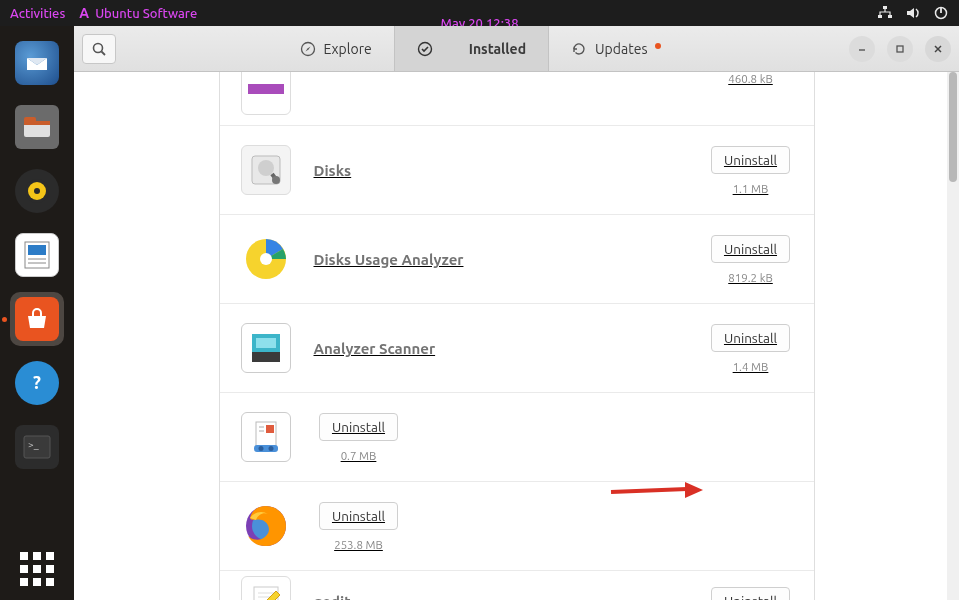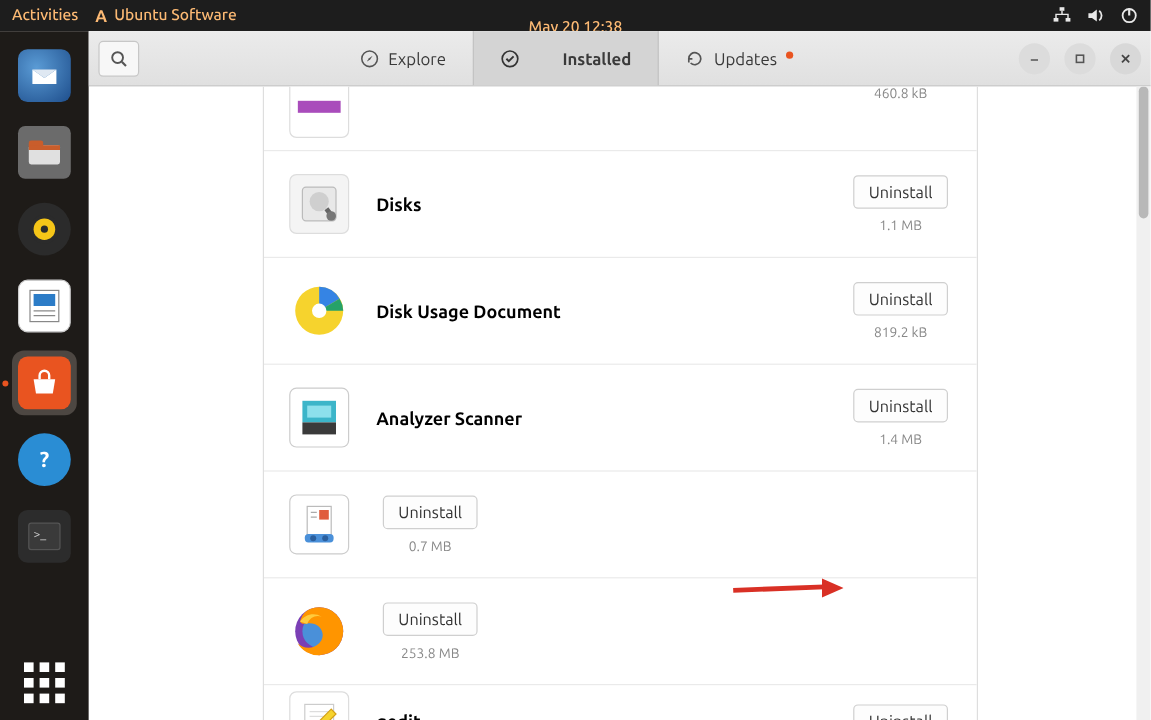--- a/index.html
+++ b/index.html
@@ -7,21 +7,21 @@
       font-family: Ubuntu, 'Segoe UI', sans-serif;
       background: #fff;
       width: 959px;
       height: 600px;
       overflow: hidden;
       position: relative;
     }
     
     .top-panel {
       background: #1d1d1d;
-      color: #fdba74;
+      color: #d946ef;
       height: 26px;
       display: flex;
       align-items: center;
       padding: 0 10px;
       font-size: 13px;
       font-weight: 500;
     }
     .top-panel .left { display: flex; align-items: center; gap: 14px; }
     .top-panel .center { position: absolute; left: 50%; transform: translateX(-50%); margin-top: 20px; }
     .top-panel .right { margin-left: auto; display: flex; align-items: center; gap: 12px; }
@@ -140,34 +140,35 @@
       border-left: 1px solid #dedede;
       border-right: 1px solid #dedede;
       overflow-y: hidden;
     }
     .app-row {
       display: flex;
       align-items: center;
       padding: 14px 18px;
       border-bottom: 1px solid #eaeaea;
       height: 89px;
+      text-decoration: underline;
     }
     .app-row.partial-top { height: 54px; padding-top: 0; align-items: flex-start; }
     .app-row.partial-top .app-icon-wrap { height: 36px; }
     .app-icon-wrap {
       width: 56px;
       height: 56px;
       display: flex;
       align-items: center;
       justify-content: center;
       margin-right: 20px;
       flex-shrink: 0;
     }
     .app-icon { width: 50px; height: 50px; border-radius: 6px; display: flex; align-items: center; justify-content: center; }
-    .app-name { font-size: 15px; font-weight: 600; color: #000000; flex: 1; }
+    .app-name { font-size: 15px; font-weight: 600; color: #737373; flex: 1; }
     .app-actions { display: flex; flex-direction: column; align-items: center; gap: 8px; width: 90px; }
     .uninstall-btn {
       border: 1px solid #cfcfcf;
       background: #fdfdfd;
       border-radius: 4px;
       padding: 5px 12px;
       font-size: 13.5px;
       color: #333;
       cursor: pointer;
       font-family: inherit;
@@ -402,21 +403,21 @@
         <div class="app-icon-wrap">
           <div class="app-icon">
             <svg width="48" height="48" viewBox="0 0 48 48">
                 <circle cx="24" cy="24" r="20" fill="#f6d32d"></circle>
                 <path d="M24 24 L24 4 A20 20 0 0 1 41 14 z" fill="#3584e4"></path>
                 <path d="M24 24 L41 14 A20 20 0 0 1 44 24 z" fill="#26a269"></path>
                 <circle cx="24" cy="24" r="6" fill="#fff"></circle>
               </svg>
           </div>
         </div>
-        <div class="app-name">Disk Usage Document</div>
+        <div class="app-name">Disks Usage Analyzer</div>
         <div class="app-actions">
           <button class="uninstall-btn">Uninstall</button>
           <span class="app-size">819.2 kB</span>
         </div>
       </div>
 
       <div class="app-row">
         <div class="app-icon-wrap">
           <div class="app-icon" style="background:#fff;border:1px solid #ccc;">
             <svg width="40" height="40" viewBox="0 0 40 40">

